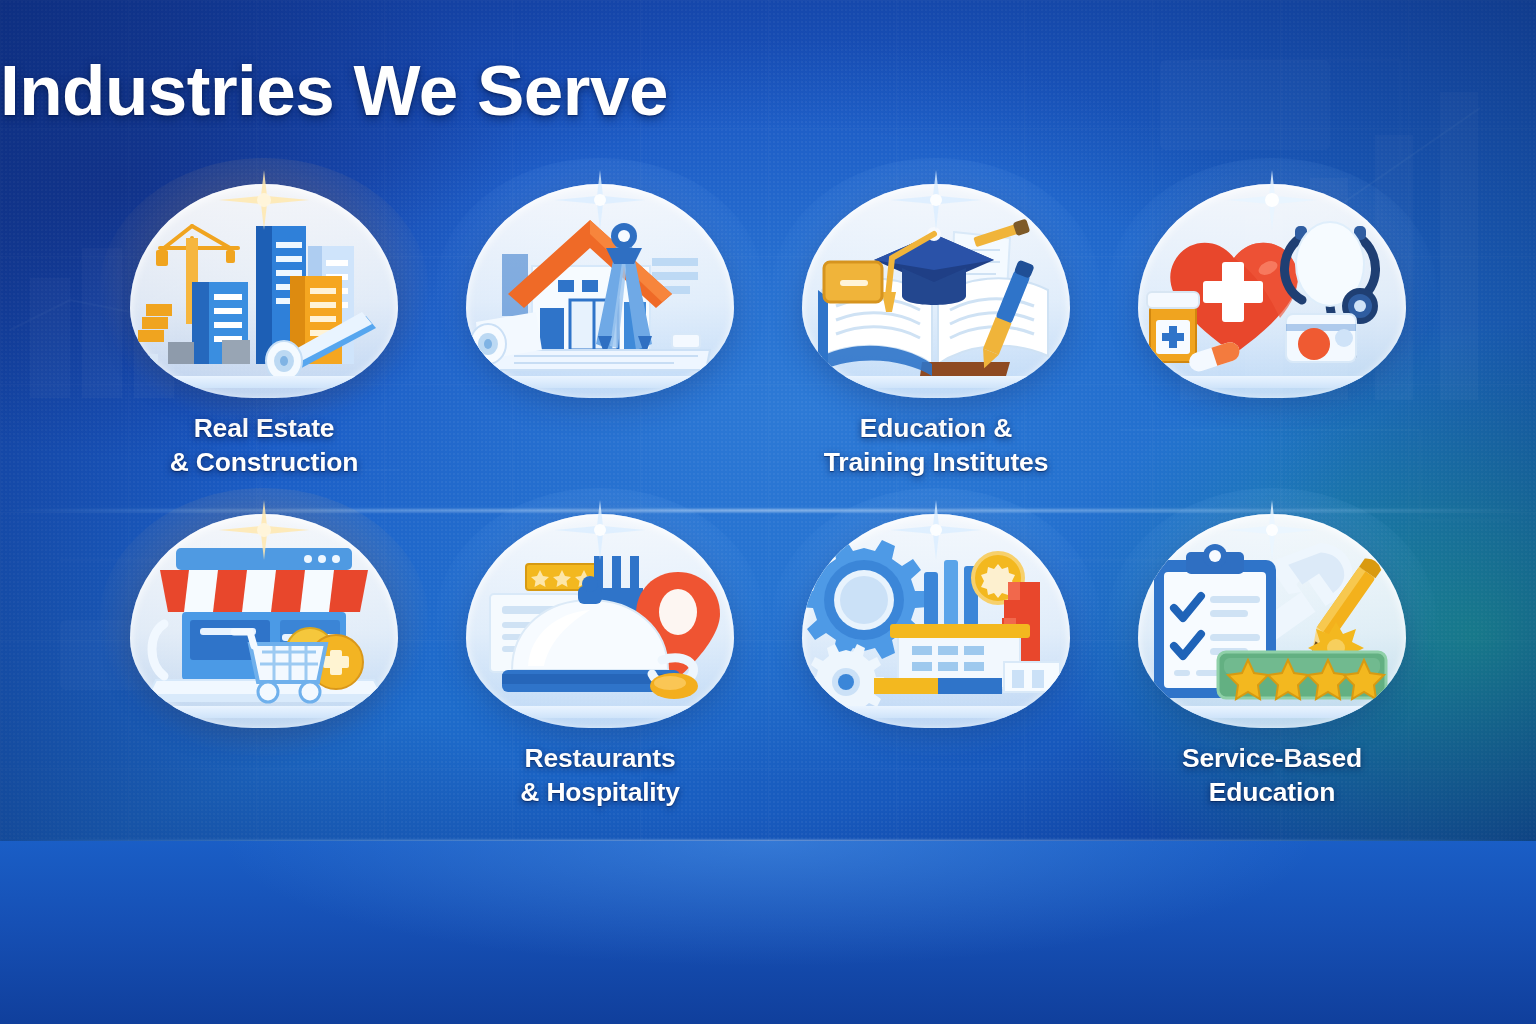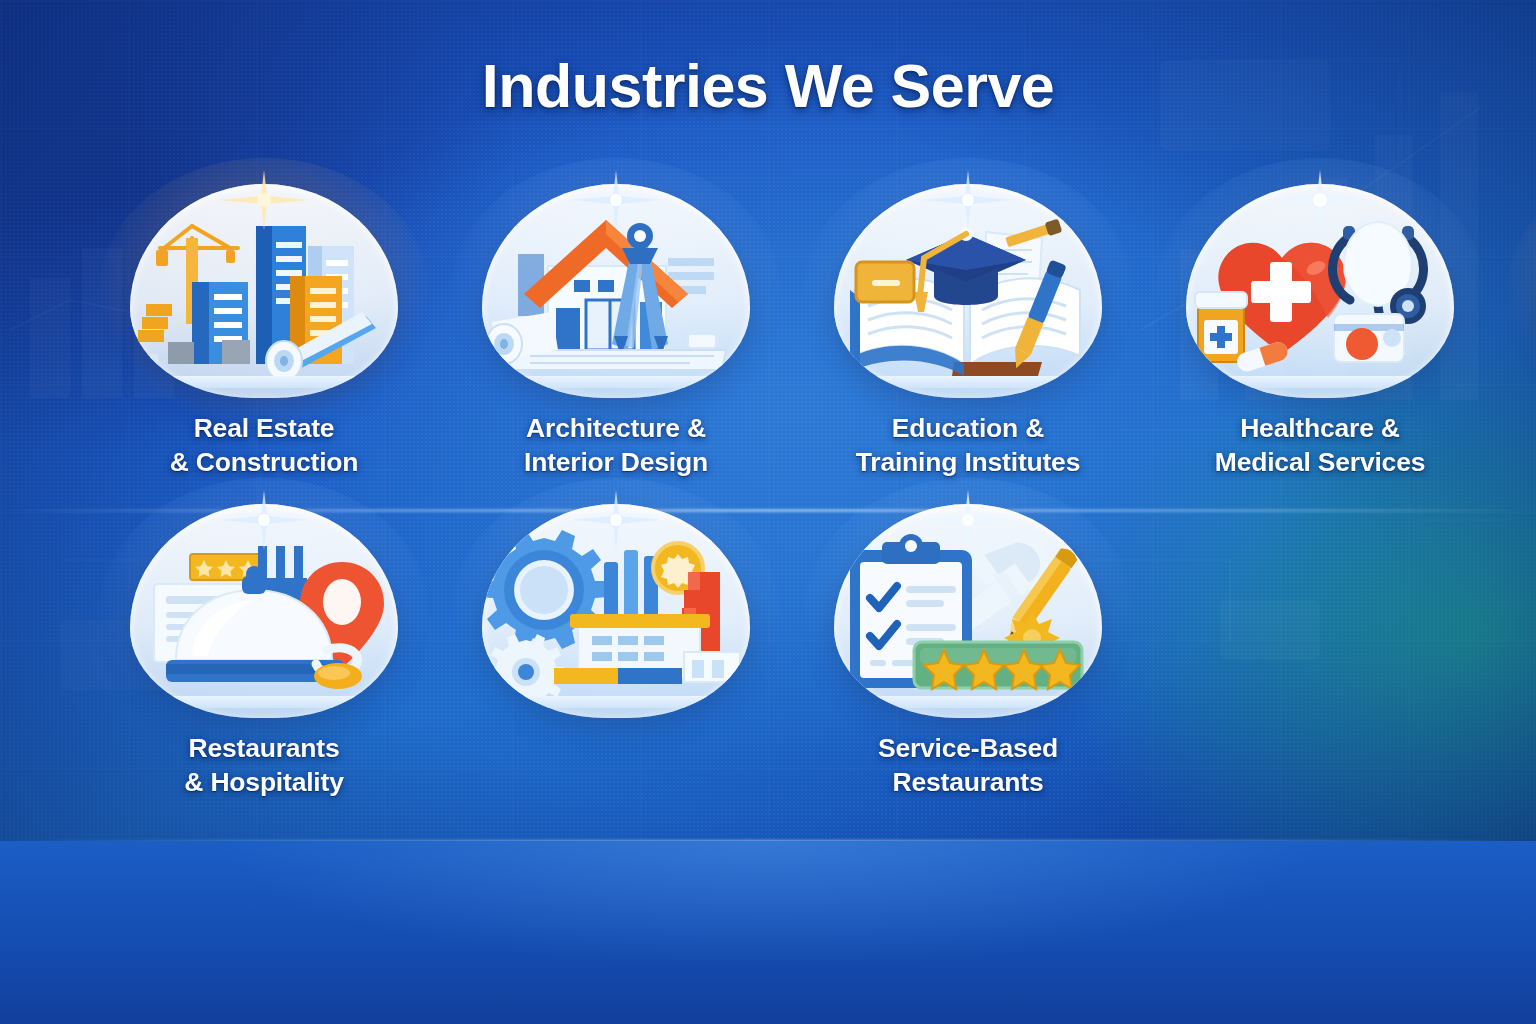--- a/index.html
+++ b/index.html
@@ -49,33 +49,33 @@
   .floor {
     position:absolute; left:0; right:0; top:841px; bottom:0;
     background:
       radial-gradient(ellipse 780px 180px at 50% 0%, rgba(120,190,255,.28) 0%, rgba(120,190,255,0) 70%),
       linear-gradient(180deg,#1a5ec6 0%, #1650b5 45%, #103f9c 100%);
   }
 
   
   .title {
     position:absolute; top:54px; left:0; right:0;
-    text-align:center;
-    font-size:61px; line-height:1.05;
+    text-align:left;
+    font-size:71px; line-height:1.05;
     font-weight:bold;
     letter-spacing:-0.5px;
     color:#ffffff;
     text-shadow:0 3px 10px rgba(3,22,70,.55), 0 1px 2px rgba(3,22,70,.6);
   }
 
   
   .grid {
     position:absolute; left:96px; top:176px; width:1344px;
-    display:grid; grid-template-columns:repeat(5,1fr);
-    row-gap:26px; column-gap:0px;gap:16px;
+    display:grid; grid-template-columns:repeat(4,1fr);
+    row-gap:26px; column-gap:0px;
   }
   .card { position:relative; width:336px; }
 
   .bubble-wrap { position:relative; height:232px; }
 
   
   .halo {
     position:absolute; left:50%; top:50%; transform:translate(-50%,-50%);
     width:330px; height:268px; border-radius:50%;
     background:radial-gradient(ellipse at 50% 45%, rgba(190,225,255,.30) 0%, rgba(150,200,255,.12) 48%, rgba(150,200,255,0) 72%);
@@ -298,22 +298,20 @@
             <rect x="206" y="130" width="28" height="14" rx="3" fill="#f4f9ff" stroke="#d8e8f8" stroke-width="2"></rect>
           </svg>
         </div>
         <div class="shelf"></div>
       </div>
       <svg class="sparkle" viewBox="0 0 90 60">
         <path d="M45 0 L48 26 L90 30 L48 34 L45 60 L42 34 L0 30 L42 26 Z" fill="#dbeeff" opacity=".8"></path>
         <circle cx="45" cy="30" r="6" fill="#ffffff" opacity=".9"></circle>
       </svg>
     </div>
-    <div class="label">Architecture &amp;
-Interior Design</div>
   </div>
 
   <div class="card">
     <div class="bubble-wrap">
       <div class="halo"></div>
       <div class="bubble">
         <div class="art">
           <svg viewBox="0 0 268 178">
 
             <path d="M152 28 L208 34 L204 104 L150 96 Z" fill="#f4faff" stroke="#d9e9f8" stroke-width="2"></path>
@@ -419,22 +417,20 @@
             <circle cx="206" cy="134" r="9" fill="#cfe3f8"></circle>
           </svg>
         </div>
         <div class="shelf"></div>
       </div>
       <svg class="sparkle" viewBox="0 0 90 60">
         <path d="M45 0 L48 26 L90 30 L48 34 L45 60 L42 34 L0 30 L42 26 Z" fill="#e8f4ff" opacity=".85"></path>
         <circle cx="45" cy="30" r="7" fill="#ffffff" opacity=".95"></circle>
       </svg>
     </div>
-    <div class="label">Healthcare &amp;
-Medical Services</div>
   </div>
 
   <div class="card">
     <div class="bubble-wrap">
       <div class="halo warm"></div>
       <div class="bubble">
         <div class="art">
           <svg viewBox="0 0 268 178">
 
             <rect x="46" y="14" width="176" height="22" rx="5" fill="#4f9ae2"></rect>
@@ -673,16 +669,16 @@
           </svg>
         </div>
         <div class="shelf"></div>
       </div>
       <svg class="sparkle" viewBox="0 0 90 60">
         <path d="M45 0 L48 26 L90 30 L48 34 L45 60 L42 34 L0 30 L42 26 Z" fill="#eaf6ff" opacity=".85"></path>
         <circle cx="45" cy="30" r="6" fill="#ffffff" opacity=".9"></circle>
       </svg>
     </div>
     <div class="label">Service-Based
-Restaurants</div>
+Education</div>
   </div>
 
 </div>
 
 </body></html>

